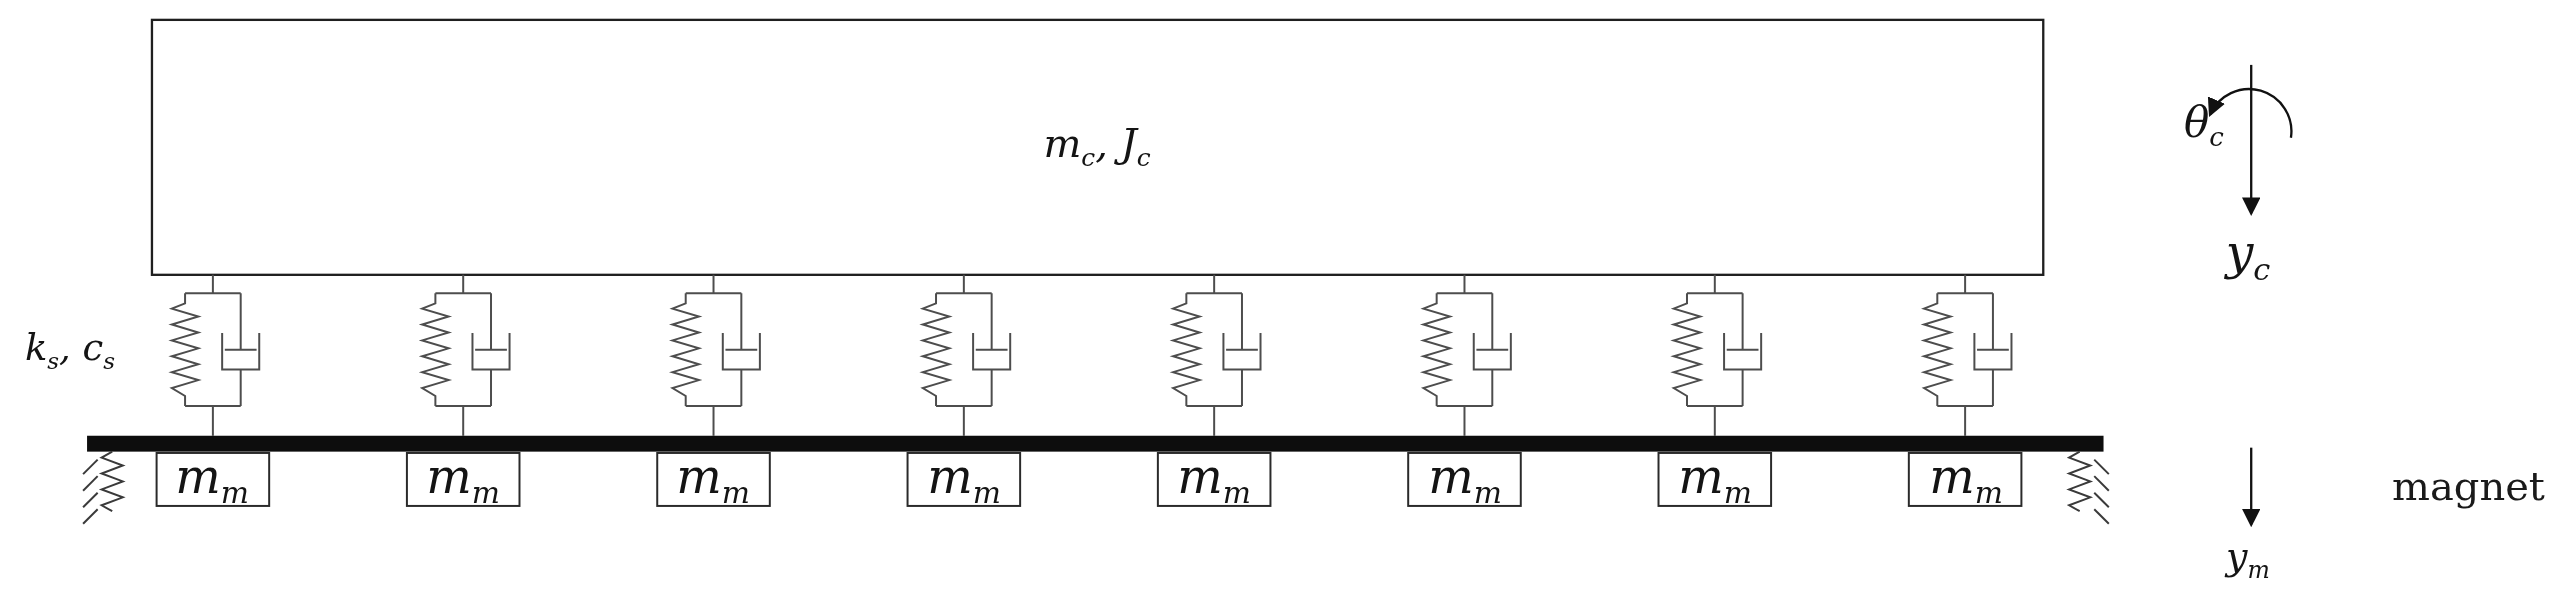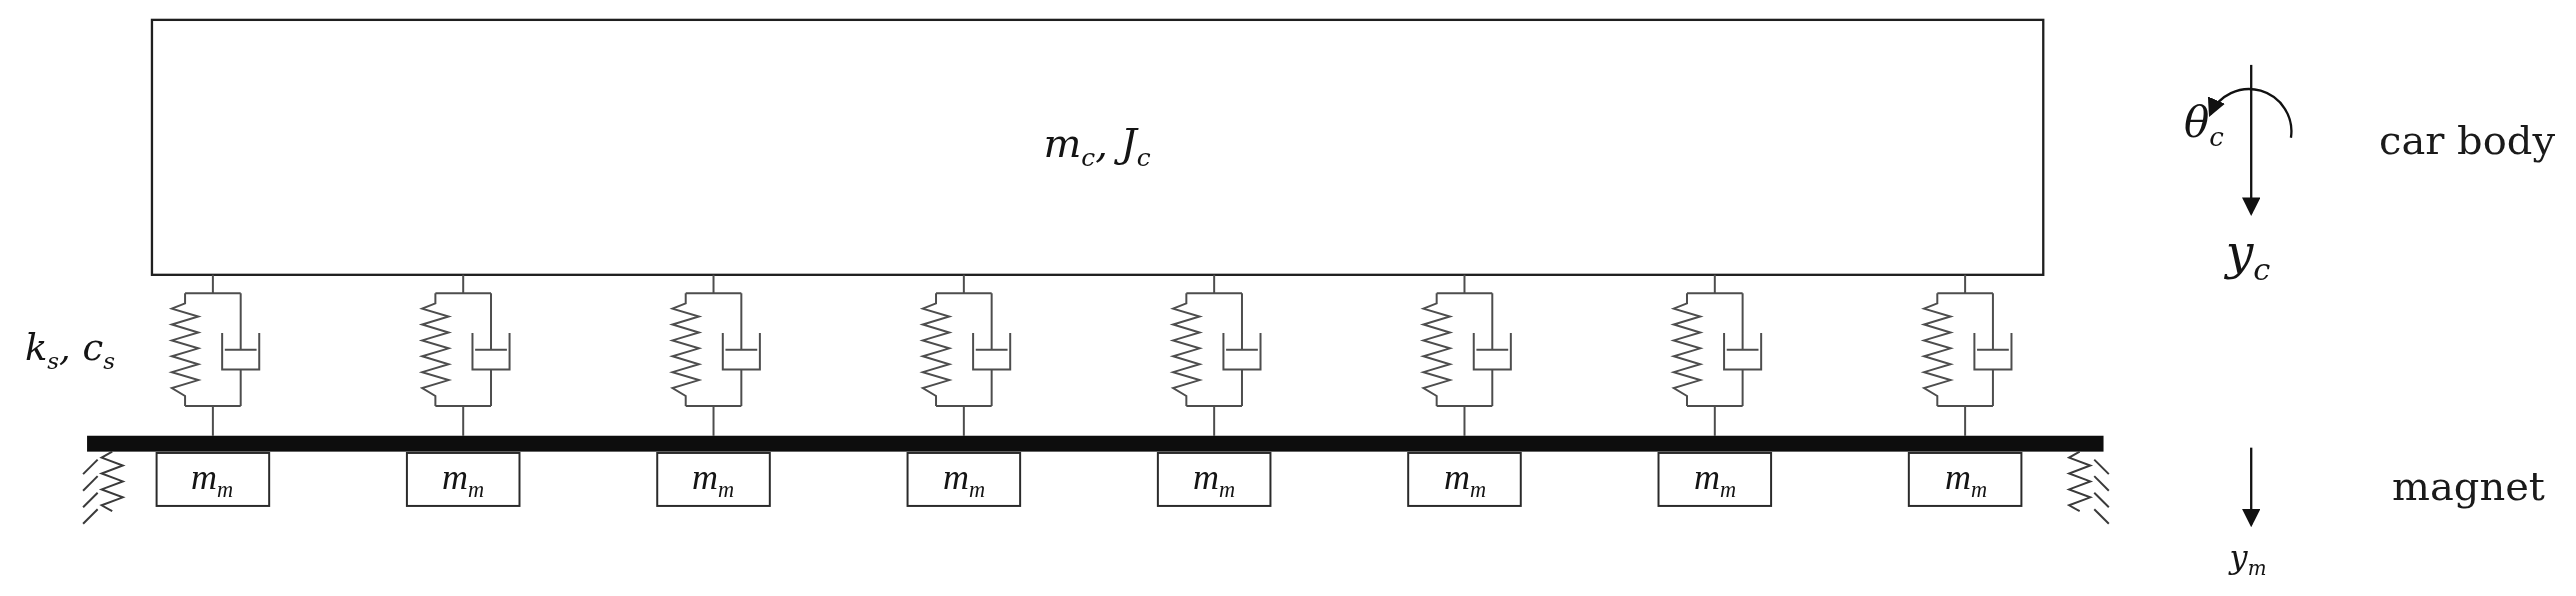--- a/index.html
+++ b/index.html
@@ -14,21 +14,21 @@
   }
   svg.diagram { position: absolute; left: 0; top: 0; }
   .label {
     position: absolute;
     white-space: nowrap;
     color: #141414;
     line-height: 1;
   }
   .math { font-style: italic; font-size: 40px; }
   .math sub { font-size: 0.62em; font-style: italic; }
-  .mm { font-size: 36px; font-family: Liberation Serif, serif; }
+  .mm { font-size: 48px; }
   .word { font-size: 40px; font-style: normal; color: #1a1a1a; }
   .center { transform: translate(-50%, -50%); }
   .vcenter { transform: translateY(-50%); }
 </style>
 </head>
 <body>
 
 <div class="stage">
 
   <svg class="diagram" width="2576" height="596" viewBox="0 0 3887 900">
@@ -130,22 +130,21 @@
   </div>
 
   <div class="label math center" style="left:2168px; top:126px; font-size:42px;margin-left:36px;">
     <span>θ</span><sub>c</sub>
   </div>
 
   <div class="label math center" style="left:2248px; top:257px; font-size:49px;">
     <span>y</span><sub>c</sub>
   </div>
 
-  <div class="label math center" style="left:2248px; top:560px; font-size:32px;">
+  <div class="label math center" style="left:2248px; top:560px; font-size:38px;">
     <span>y</span><sub>m</sub>
   </div>
 
-  <div class="label word vcenter" style="left:2379px; top:140px;">car body</div>
 
   <div class="label word vcenter" style="left:2392px; top:486px;">magnet</div>
 
 </div>
 
 
 </body></html>

